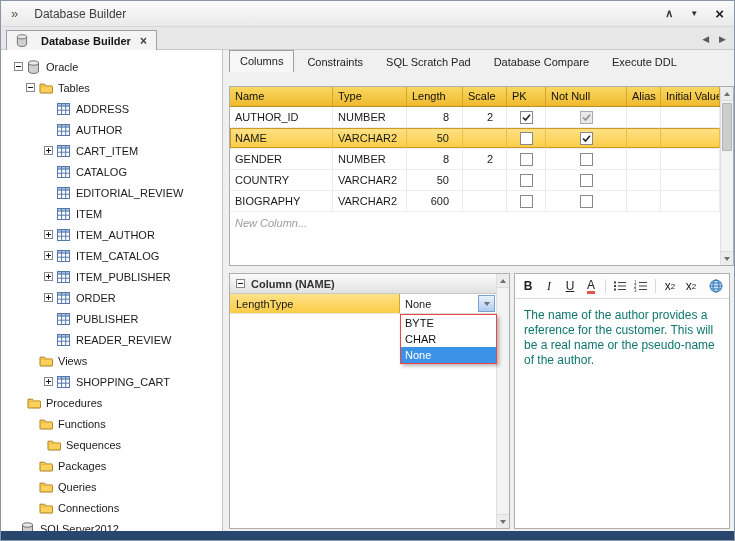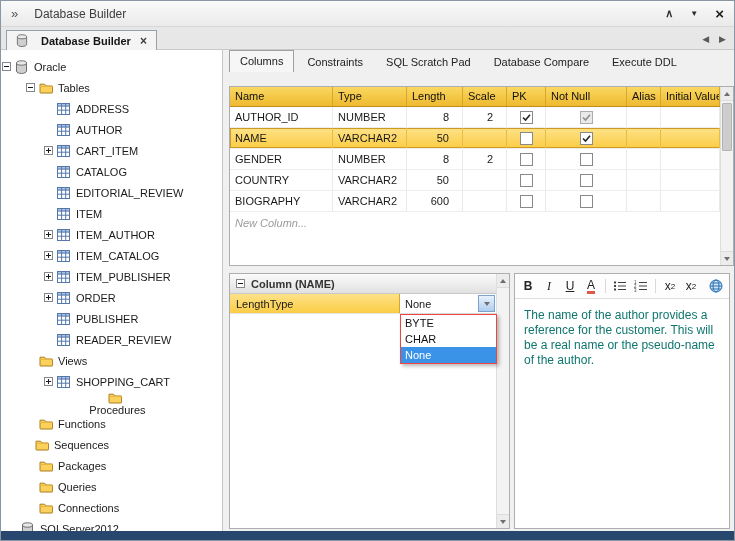--- a/index.html
+++ b/index.html
@@ -140,21 +140,21 @@
       <span class="lbl">Database Builder</span>
       <span class="x">×</span>
     </div>
     <div class="tab-nav">
       <span>◀</span>
       <span>▶</span>
     </div>
   </div>
 
   <div class="tree" id="tree">
-      <div class="tree-row" style="padding-left: 0;">
+      <div class="tree-row" style="padding-left: 12px;">
         <span class="expander">
           <svg width="9" height="9" viewBox="0 0 9 9">
             <rect x="0.5" y="0.5" width="8" height="8" fill="#fff" stroke="#828790"></rect>
             <line x1="2" y1="4.5" x2="7" y2="4.5" stroke="#1a1a1a"></line>
           </svg>
         </span>
         <span class="ticon">
           <svg width="13" height="14" viewBox="0 0 13 14">
             <path d="M1.5 3 v8 c0 1.4 2.2 2.5 5 2.5 s5-1.1 5-2.5 v-8" fill="#cfcfcf" stroke="#6e6e6e"></path>
             <ellipse cx="6.5" cy="3" rx="5" ry="2.2" fill="#e9e9e9" stroke="#6e6e6e"></ellipse>
@@ -385,41 +385,41 @@
           <svg width="13" height="12" viewBox="0 0 13 12">
             <rect x="0.5" y="0.5" width="12" height="11" fill="#fff" stroke="#5577aa"></rect>
             <rect x="0.5" y="0.5" width="12" height="2.6" fill="#aac4e4" stroke="#5577aa"></rect>
             <line x1="4.6" y1="0.5" x2="4.6" y2="11.5" stroke="#5577aa"></line>
             <line x1="8.7" y1="0.5" x2="8.7" y2="11.5" stroke="#5577aa"></line>
             <line x1="0.5" y1="7.2" x2="12.5" y2="7.2" stroke="#5577aa"></line>
           </svg>
         </span>
         <span class="tlabel">SHOPPING_CART</span>
       </div>
-      <div class="tree-row" style="padding-left: 12px; flex-direction: column;">
+      <div class="tree-row" style="padding-left: 12px;">
         <span class="expander"></span>
         <span class="ticon">
           <svg width="14" height="12" viewBox="0 0 14 12">
             <path d="M1 2.2 h4.6 l1.6 1.8 h5.8 a0.6 0.6 0 0 1 0.6 0.6 V10.4 a0.6 0.6 0 0 1 -0.6 0.6 H1.6 A0.6 0.6 0 0 1 1 10.4 z" fill="#fbd05b" stroke="#a97f22"></path>
             <path d="M1 4.4 h12.6" stroke="#e9b53f"></path>
           </svg>
         </span>
         <span class="tlabel">Procedures</span>
       </div>
       <div class="tree-row" style="padding-left: 24px;">
         <span class="expander"></span>
         <span class="ticon">
           <svg width="14" height="12" viewBox="0 0 14 12">
             <path d="M1 2.2 h4.6 l1.6 1.8 h5.8 a0.6 0.6 0 0 1 0.6 0.6 V10.4 a0.6 0.6 0 0 1 -0.6 0.6 H1.6 A0.6 0.6 0 0 1 1 10.4 z" fill="#fbd05b" stroke="#a97f22"></path>
             <path d="M1 4.4 h12.6" stroke="#e9b53f"></path>
           </svg>
         </span>
         <span class="tlabel">Functions</span>
       </div>
-      <div class="tree-row" style="padding-left: 20px;">
+      <div class="tree-row" style="padding-left: 32px;">
         <span class="expander"></span>
         <span class="ticon">
           <svg width="14" height="12" viewBox="0 0 14 12">
             <path d="M1 2.2 h4.6 l1.6 1.8 h5.8 a0.6 0.6 0 0 1 0.6 0.6 V10.4 a0.6 0.6 0 0 1 -0.6 0.6 H1.6 A0.6 0.6 0 0 1 1 10.4 z" fill="#fbd05b" stroke="#a97f22"></path>
             <path d="M1 4.4 h12.6" stroke="#e9b53f"></path>
           </svg>
         </span>
         <span class="tlabel">Sequences</span>
       </div>
       <div class="tree-row" style="padding-left: 24px;">

